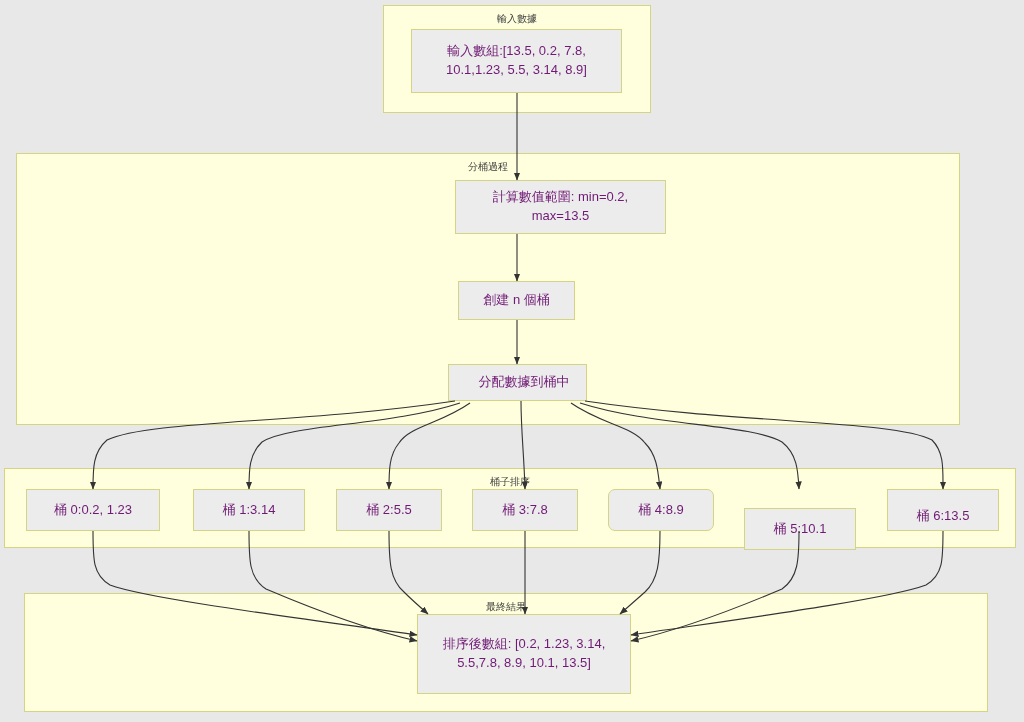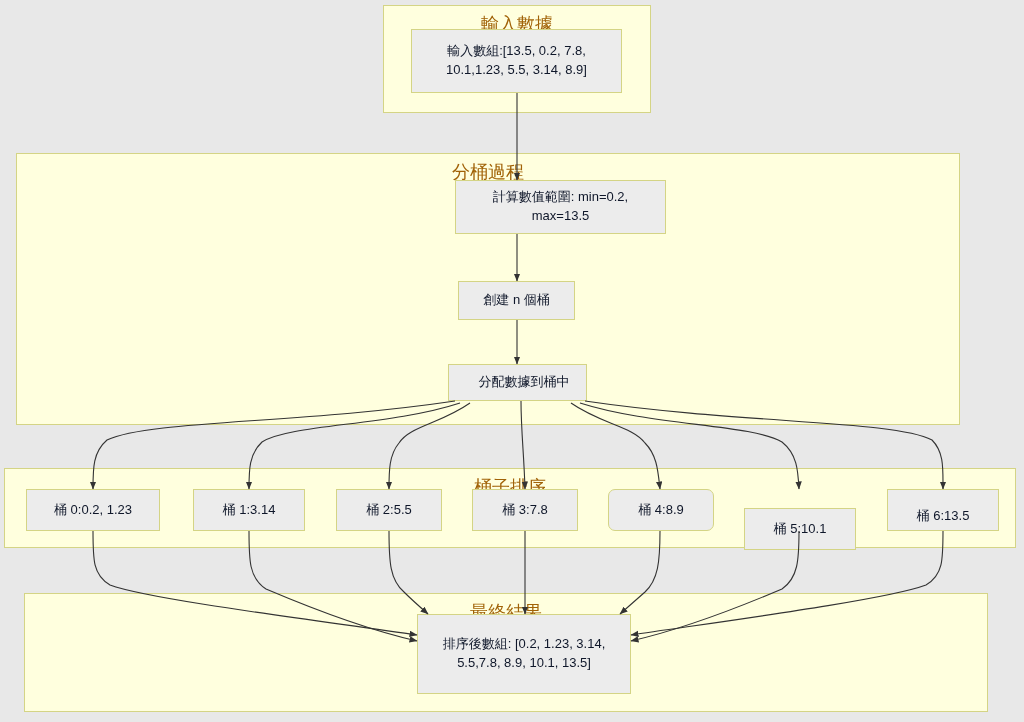--- a/index.html
+++ b/index.html
@@ -15,35 +15,35 @@
     position:absolute;
     background:#ffffde;
     border:1px solid #d4d485;
     box-sizing:border-box;
   }
   .subgraph-title{
     position:absolute;
     left:0;right:0;
     top:6px;
     text-align:center;
-    font-size:18px;
-    color:#a16207;
+    font-size:10px;
+    color:#404040;
     white-space:nowrap;
   }
   .node{
     position:absolute;
     background:#ececec;
     border:1px solid #d4d485;
     box-sizing:border-box;
     display:flex;
     align-items:center;
     justify-content:center;
     text-align:center;
     font-size:13px;
-    color:#0f172a;
+    color:#701a75;
     line-height:1.45;
     padding:4px 8px;
   }
   .node span{display:block;width:100%;}
   svg.edges{position:absolute;left:0;top:0;width:1024px;height:722px;pointer-events:none;}
   .edge{fill:none;stroke:#333333;stroke-width:1.1;}
   .arrowhead{fill:#333333;}
 </style>
 </head>
 <body>

